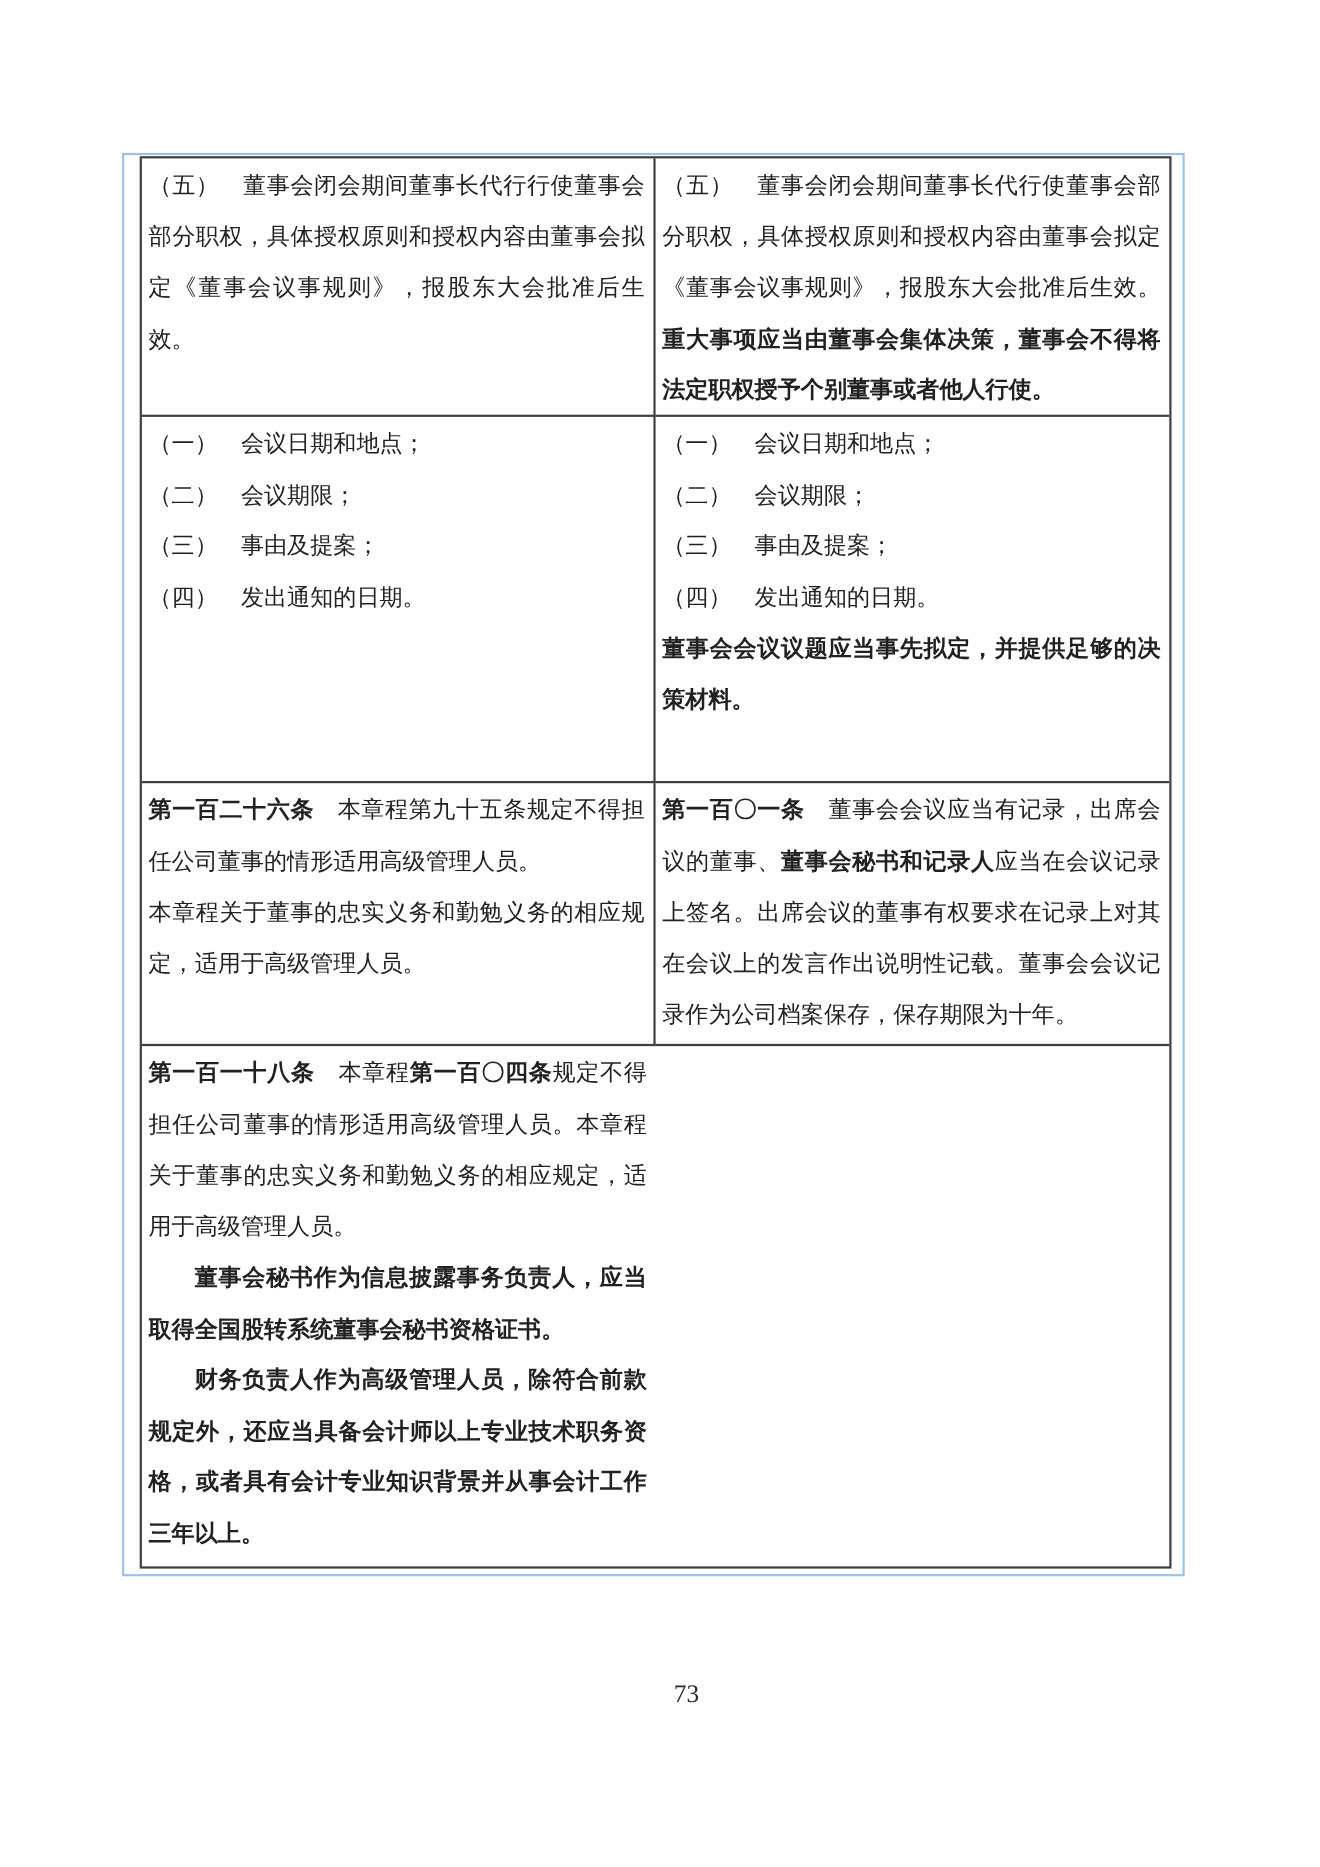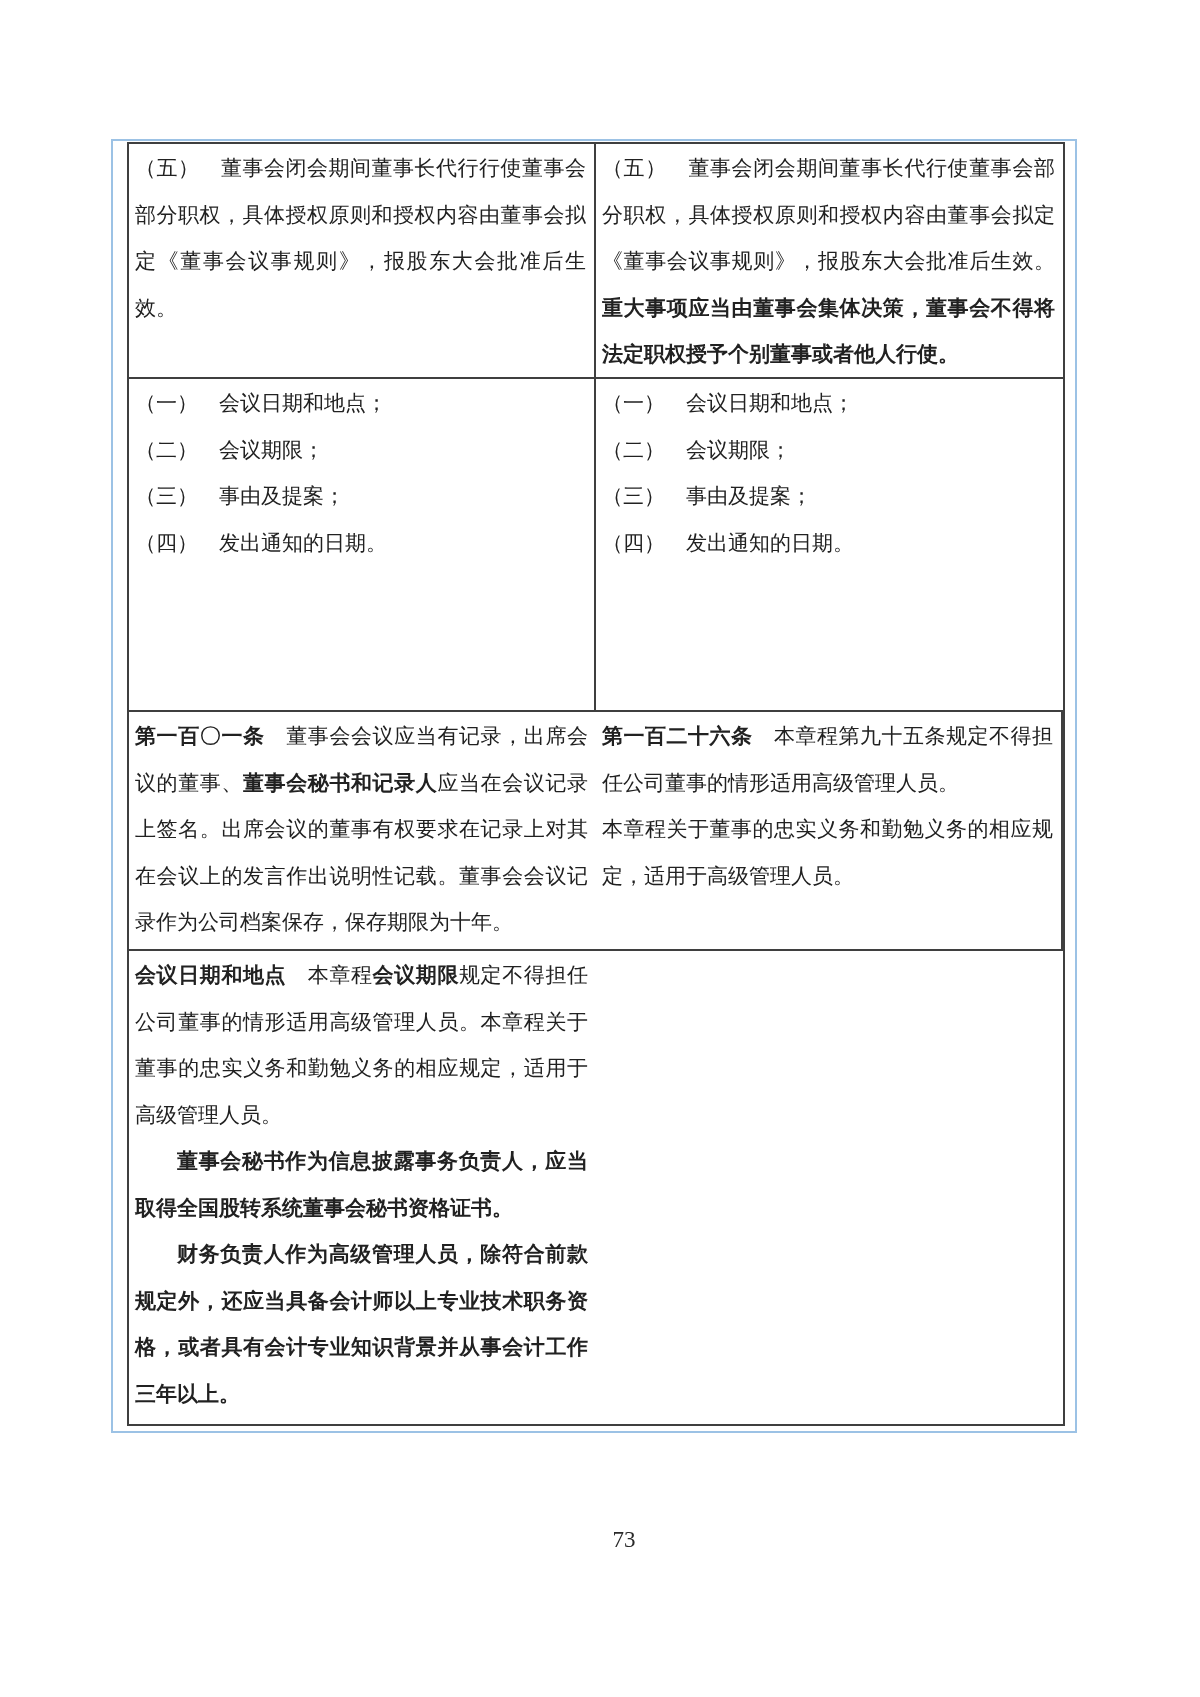--- a/index.html
+++ b/index.html
@@ -88,29 +88,30 @@
           <p><span>（一）　会议日期和地点；</span></p>
           <p><span>（二）　会议期限；</span></p>
           <p><span>（三）　事由及提案；</span></p>
           <p><span>（四）　发出通知的日期。</span></p>
         </div>
         <div class="cell new">
           <p><span>（一）　会议日期和地点；</span></p>
           <p><span>（二）　会议期限；</span></p>
           <p><span>（三）　事由及提案；</span></p>
           <p><span>（四）　发出通知的日期。</span></p>
-        </div>
-        <div class="cell new">
-          <p><span class="b">第一百〇一条</span><span>　董事会会议应当有记录，出席会议的董事、</span><span class="b">董事会秘书和记录人</span><span>应当在会议记录上签名。出席会议的董事有权要求在记录上对其在会议上的发言作出说明性记载。董事会会议记录作为公司档案保存，保存期限为十年。</span></p>
+          <p><span class="b">董事会会议议题应当事先拟定，并提供足够的决策材料。</span></p>
         </div>
         <div class="cell old">
           <p><span class="b">第一百二十六条</span><span>　本章程第九十五条规定不得担任公司董事的情形适用高级管理人员。</span></p>
           <p><span>本章程关于董事的忠实义务和勤勉义务的相应规定，适用于高级管理人员。</span></p>
         </div>
         <div class="cell new">
-          <p><span class="b">会议日期和地点</span><span>　本章程</span><span class="b">会议期限</span><span>规定不得担任公司董事的情形适用高级管理人员。本章程关于董事的忠实义务和勤勉义务的相应规定，适用于高级管理人员。</span></p>
+          <p><span class="b">第一百〇一条</span><span>　董事会会议应当有记录，出席会议的董事、</span><span class="b">董事会秘书和记录人</span><span>应当在会议记录上签名。出席会议的董事有权要求在记录上对其在会议上的发言作出说明性记载。董事会会议记录作为公司档案保存，保存期限为十年。</span></p>
+        </div>
+        <div class="cell new">
+          <p><span class="b">第一百一十八条</span><span>　本章程</span><span class="b">第一百〇四条</span><span>规定不得担任公司董事的情形适用高级管理人员。本章程关于董事的忠实义务和勤勉义务的相应规定，适用于高级管理人员。</span></p>
           <p class="indent"><span class="b">董事会秘书作为信息披露事务负责人，应当取得全国股转系统董事会秘书资格证书。</span></p>
           <p class="indent"><span class="b">财务负责人作为高级管理人员，除符合前款规定外，还应当具备会计师以上专业技术职务资格，或者具有会计专业知识背景并从事会计工作三年以上。</span></p>
         </div>
       </div>
   </div>
   <div class="page-number">73</div>
 </div>
 
 </body></html>

